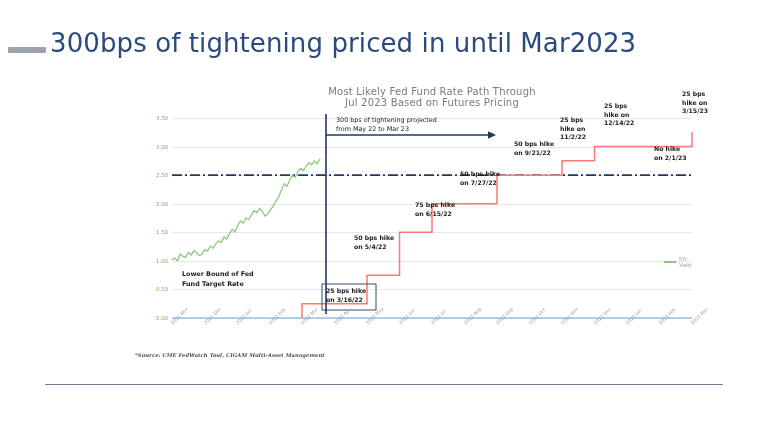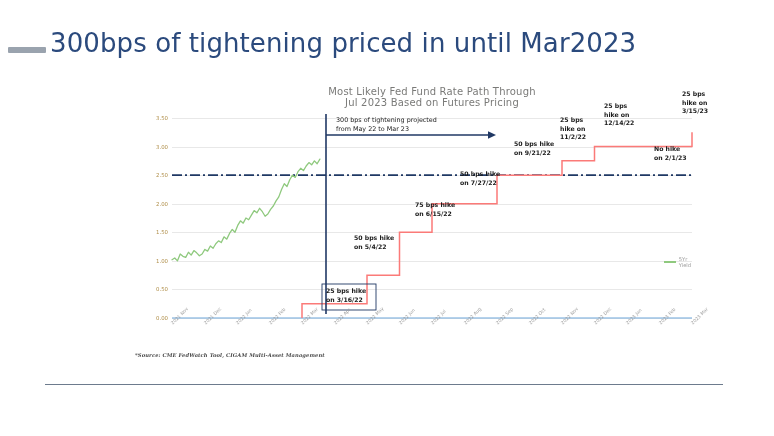--- a/index.html
+++ b/index.html
@@ -170,20 +170,24 @@
         <polygon points="316,13.2 324,17 316,20.8" fill="#203864"></polygon>
 
         <rect x="150" y="166" width="54" height="26" fill="none" stroke="#203864" stroke-width="0.9"></rect>
       </svg>
 
       <div class="ann-arrowtext" style="left:164px;top:-2px">
         <div>300 bps of tightening projected</div>
         <div>from May 22 to Mar 23</div>
       </div>
 
+      <div class="ann-lower" style="left:10px;top:152px">
+        <div>Lower Bound of Fed</div>
+        <div>Fund Target Rate</div>
+      </div>
 
       <div class="ann blue-box" style="left:154px;top:169px">
         <div>25 bps hike</div>
         <div>on 3/16/22</div>
       </div>
 
       <div class="ann" style="left:182px;top:116px">
         <div>50 bps hike</div>
         <div>on 5/4/22</div>
       </div>

